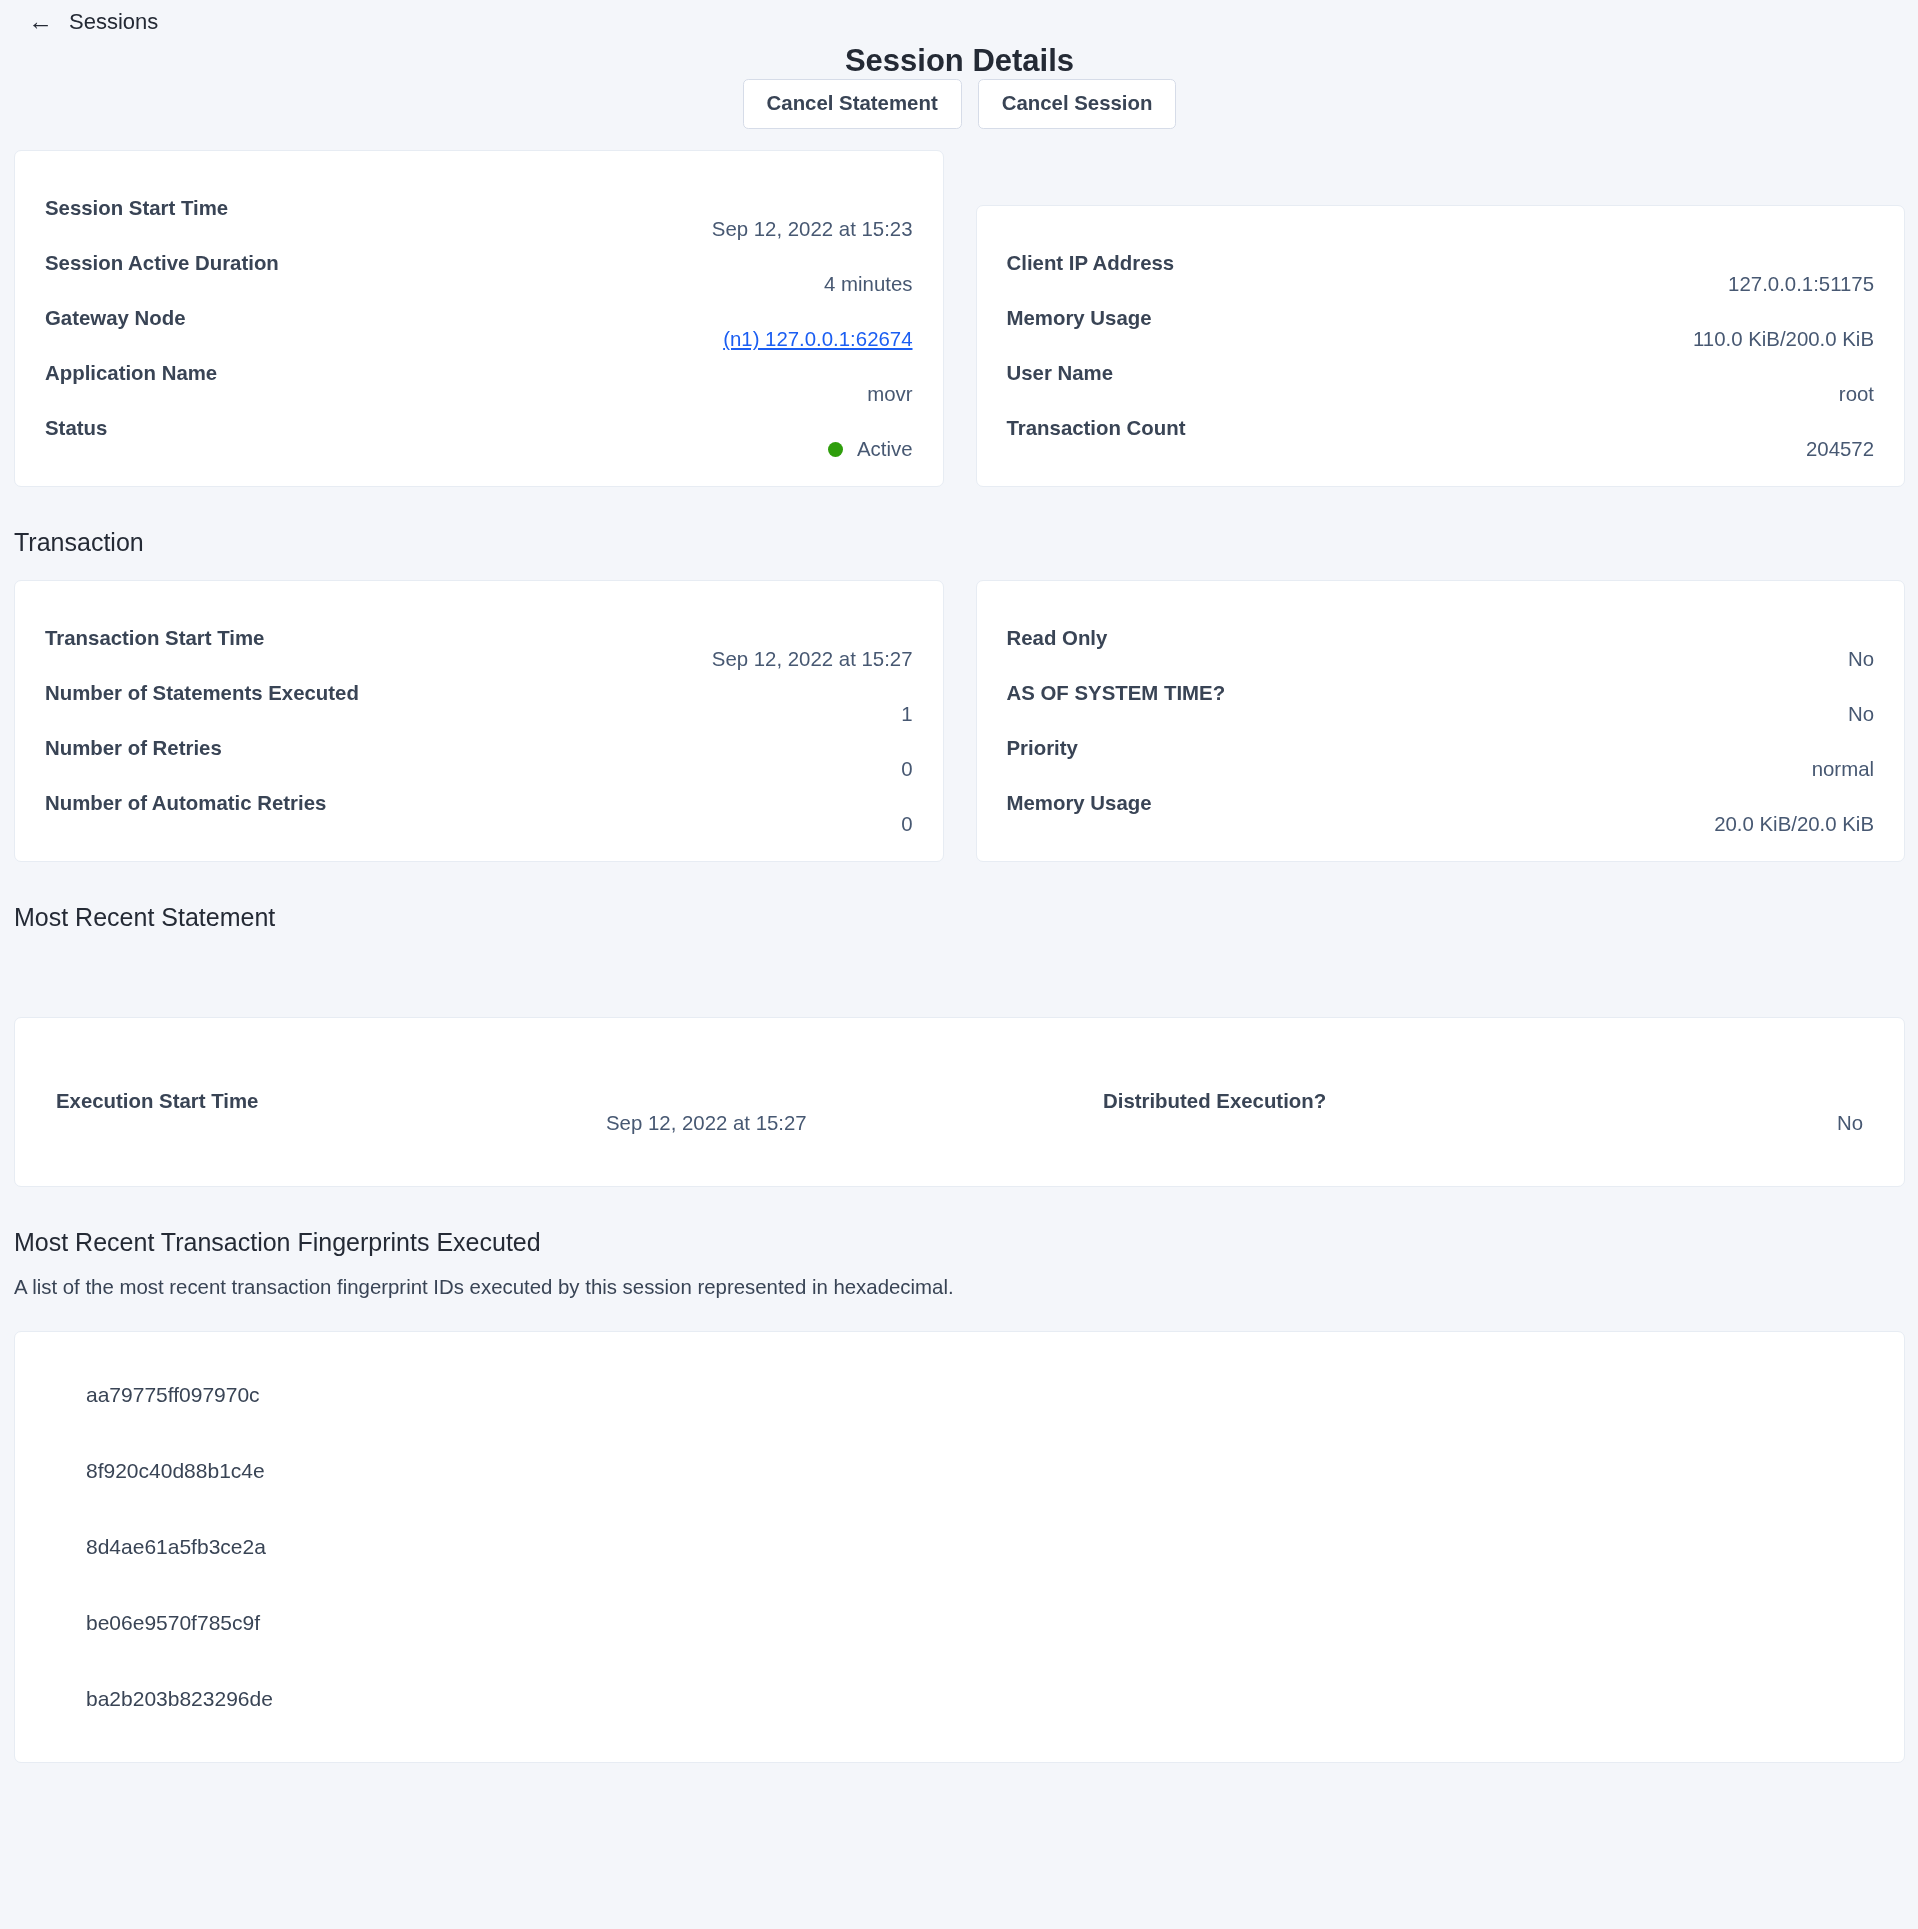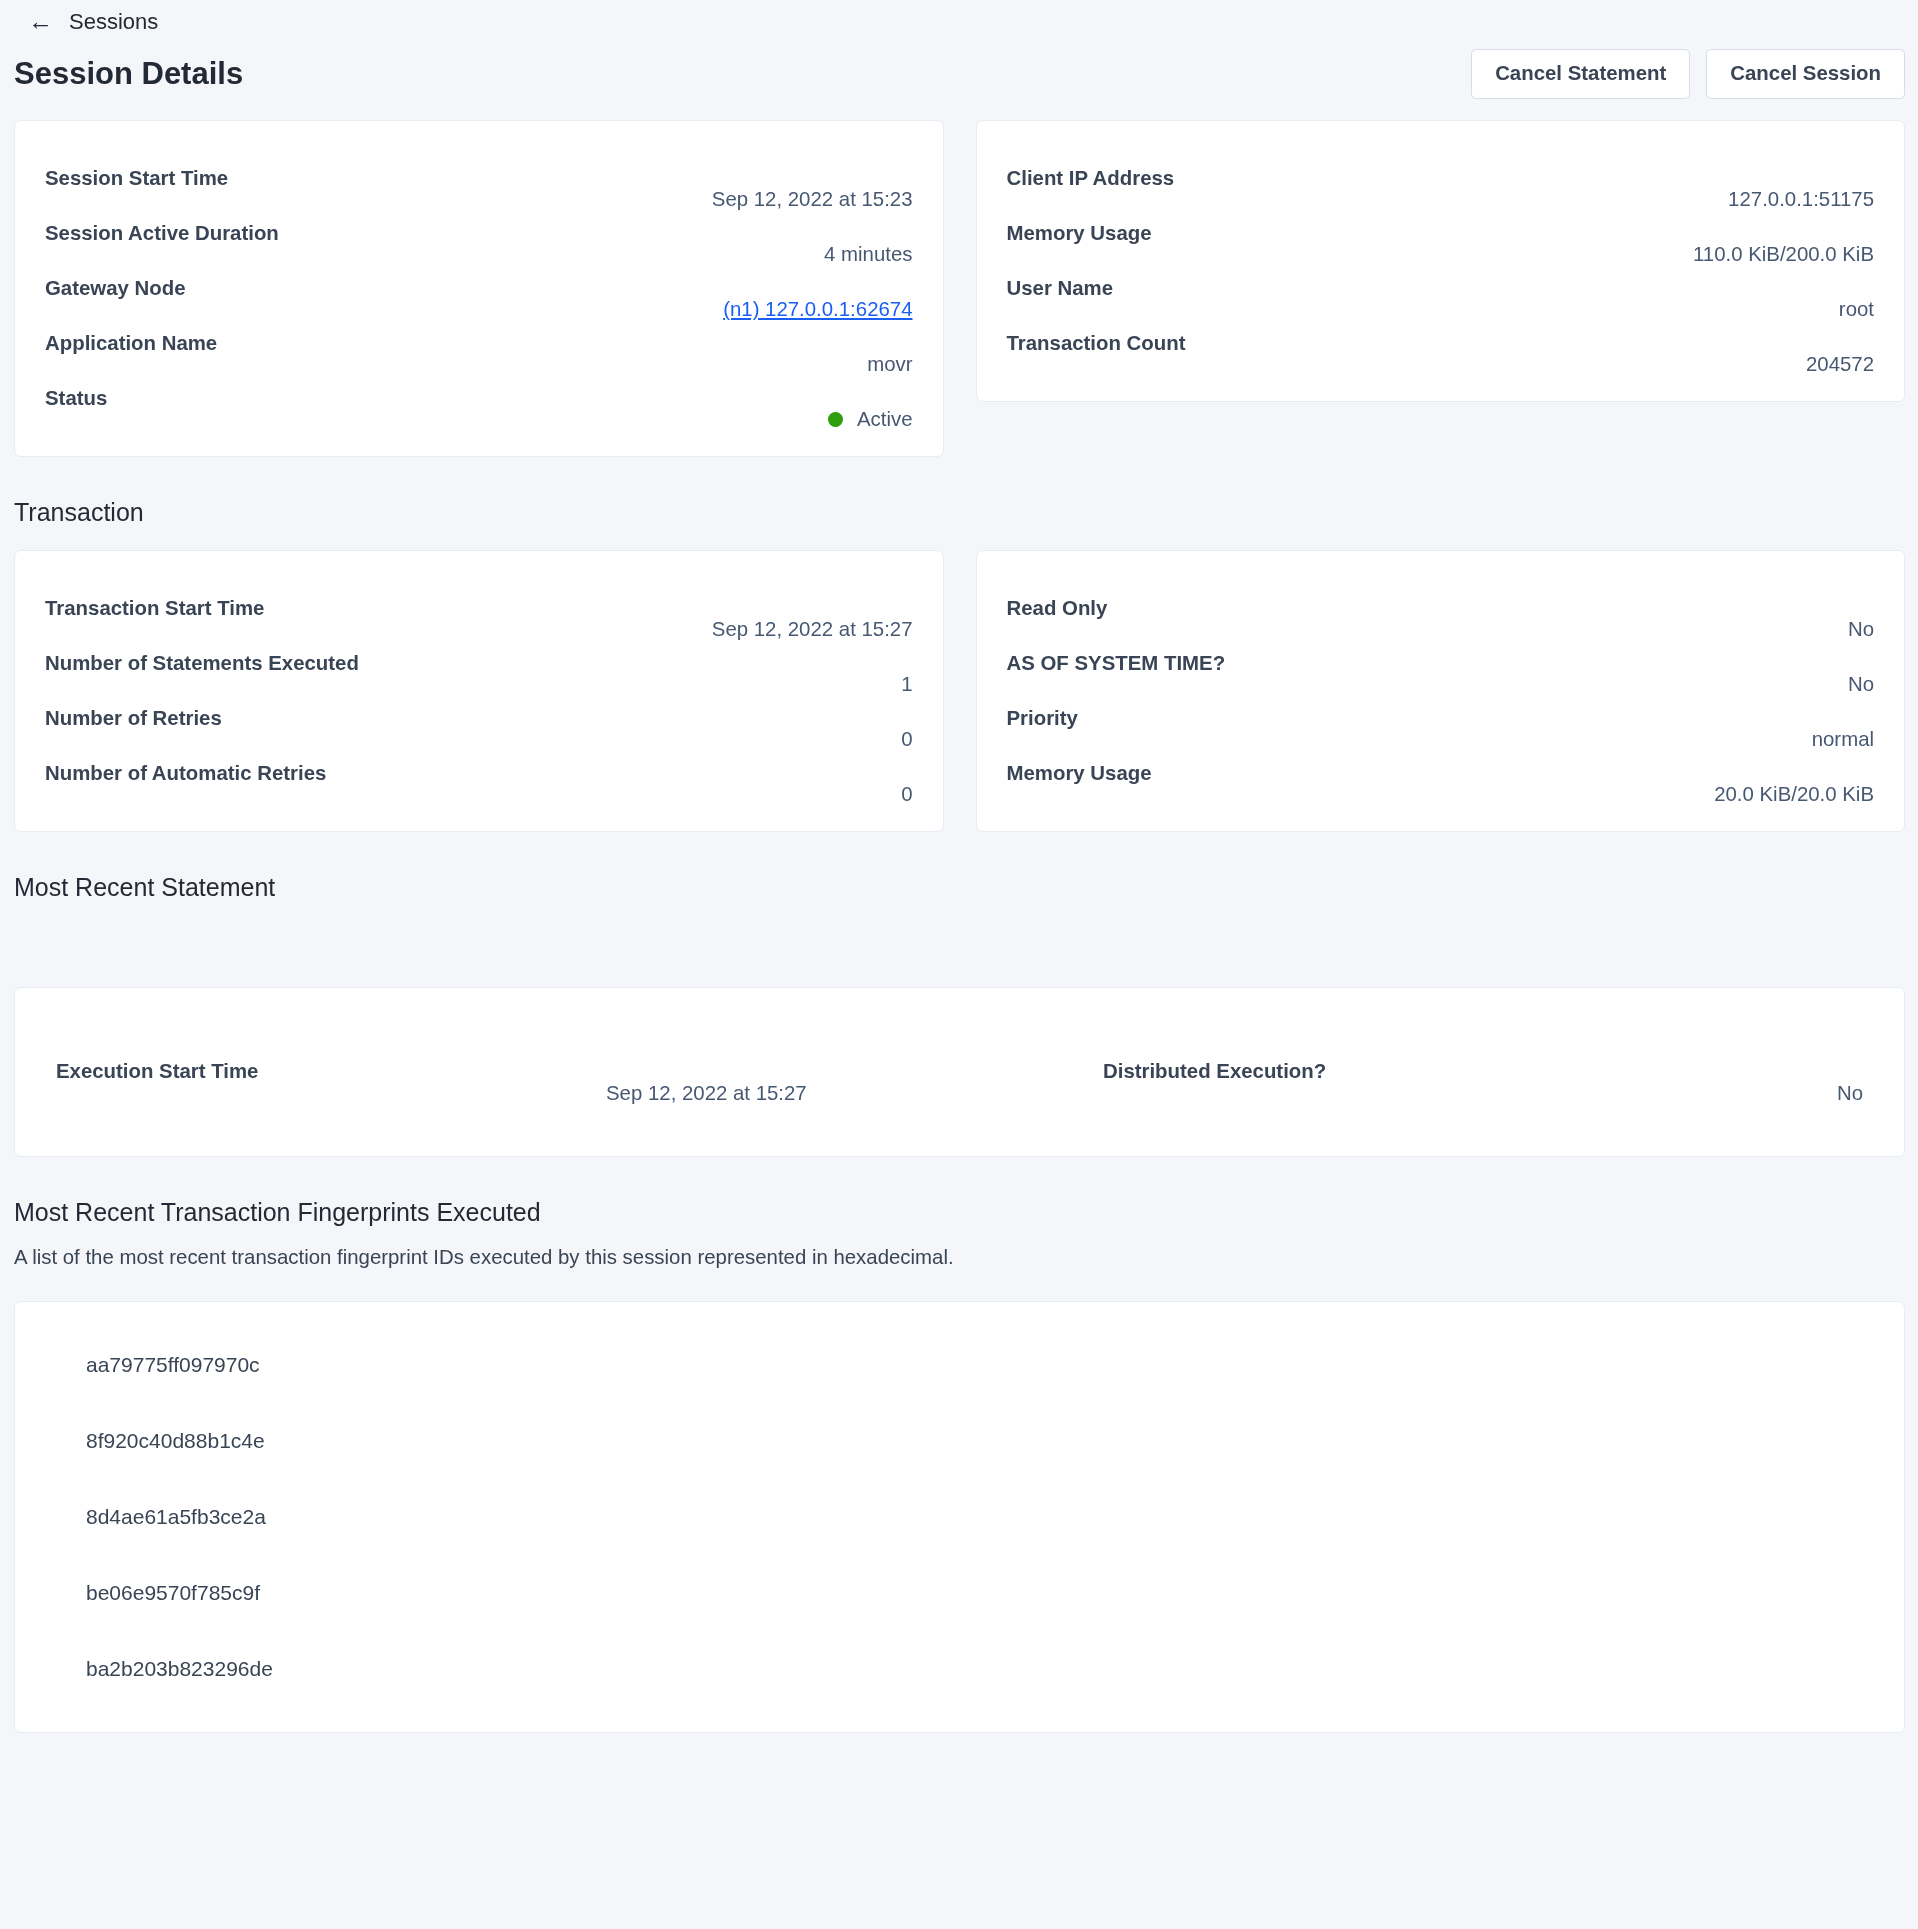--- a/index.html
+++ b/index.html
@@ -12,28 +12,28 @@
   html,body{width:1919px;height:1929px;overflow:hidden;}
   body{
     margin:0;padding:0 14px;background:var(--page_bg);
     font-family:"Liberation Sans",sans-serif;color:var(--label);font-size:20.4px;
   }
   
   .back-row{display:flex;align-items:center;gap:16px;padding:8.9px 14px 0;}
   .back-link{display:flex;align-items:center;gap:16px;color:var(--heading);cursor:pointer;text-decoration:none;font-size:22px;}
   .back-arrow{font-size:25px;line-height:1;}
   
-  .header-row{display:flex;justify-content:space-between;align-items:center;margin-top:14px;}
+  .header-row{display:flex;align-items:center;margin-top:8px;flex-direction:column;}
   h1{margin:0;font-size:31px;font-weight:700;color:var(--heading);}
   .actions{display:flex;gap:16px;}
   .btn{background:var(--card_bg);border:0.9px solid var(--button_border);border-radius:5.3px;
        padding:12.4px 23px;font-family:"Liberation Sans",sans-serif;
        font-size:20.4px;font-weight:700;color:var(--label);cursor:pointer;}
   
-  .cards-row{display:flex;gap:32px;align-items:flex-start;margin-top:21px;}
+  .cards-row{display:flex;gap:32px;align-items:flex-end;margin-top:21px;}
   .card{background:var(--card_bg);border:0.9px solid var(--card_border);border-radius:7px;}
   .summary-card{flex:1;padding:30px;}
   .row{display:flex;justify-content:space-between;align-items:center;height:55px;}
   .row-label{font-weight:700;color:var(--label);}
   .row-value{color:var(--value);display:flex;align-items:center;margin-top:43px;}
   .link{color:var(--link);cursor:pointer;text-decoration:underline;}
   .status-dot{width:15px;height:15px;border-radius:50%;background:var(--status_green);display:inline-block;margin-right:14px;}
   
   .section{font-size:25px;font-weight:400;color:var(--heading);margin:41px 0 0;}
   .cards-row.txn{margin-top:23px;}

